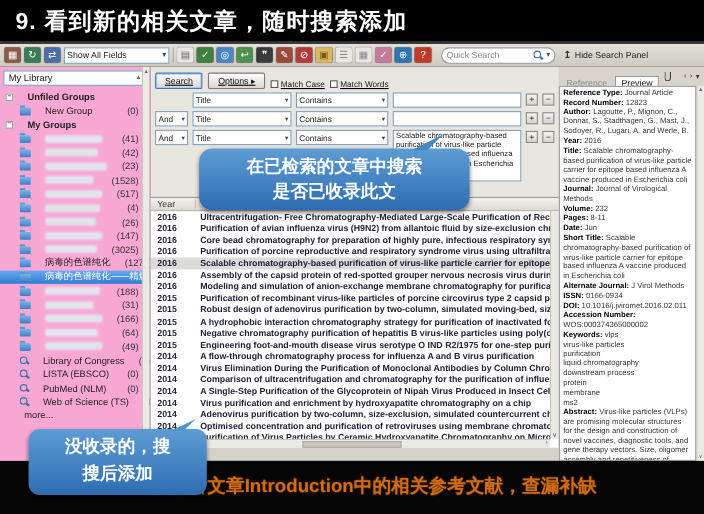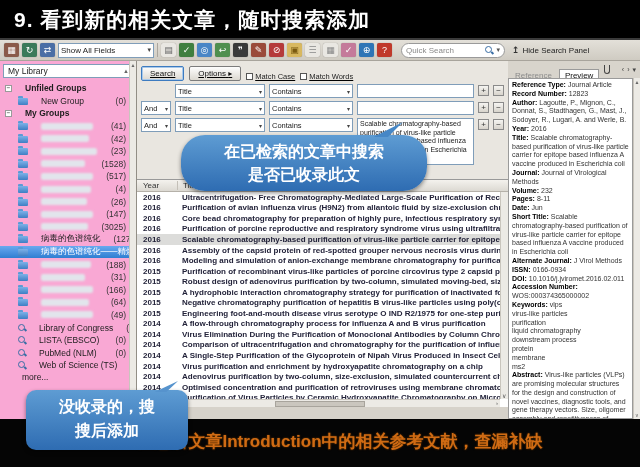--- a/index.html
+++ b/index.html
@@ -105,21 +105,21 @@
   .rnav { margin-left:auto; display:flex; gap:3px; font-size:7px; color:#444; padding-right:2px; }
   .rcontent { position:absolute; left:0; top:17px; right:7px; bottom:0; background:#fff; border:1px solid #9a9a9a;
               padding:2px 3px; font-size:7px; line-height:8.8px; color:#333; overflow:hidden; }
   .pv-field b { color:#000; }
   .pv-field span { white-space:pre-line; }
   .rscroll { position:absolute; right:0; top:17px; width:7px; bottom:0; background:#eceae5; border-left:1px solid #c9c5bd; }
   .rscroll .arr { display:block; text-align:center; font-size:5px; color:#666; line-height:8px; }
   .rscroll .arr.down { position:absolute; bottom:0; left:1px; }
 
   
-  .callout { position:absolute; z-index:10; background:linear-gradient(#5e9cd3,#2e6cb2); border-radius:24px;
+  .callout { position:absolute; z-index:10; background:linear-gradient(#5e9cd3,#2e6cb2); border-radius:12px;
              color:#fff; font-weight:bold; text-align:center; white-space:pre-line;
              box-shadow:0 2px 4px rgba(0,0,0,.45); }
   .callout-mid { left:181px; top:135px; width:246px; height:56px; font-size:16px; line-height:23px; padding-top:5px; }
   .callout-mid::before { content:""; position:absolute; top:-13px; right:24px; width:36px; height:15px; background:#4687c6;
                          clip-path:polygon(100% 0, 58% 100%, 18% 100%); }
   .callout-bl { left:26px; top:390px; width:162px; height:60px; font-size:16px; line-height:24px; padding-top:5px; border-radius:10px; }
   .callout-bl::before { content:""; position:absolute; top:-9px; right:10px; width:26px; height:11px; background:#5693cd;
                         clip-path:polygon(100% 0, 55% 100%, 10% 100%); }
 </style>
 </head>

